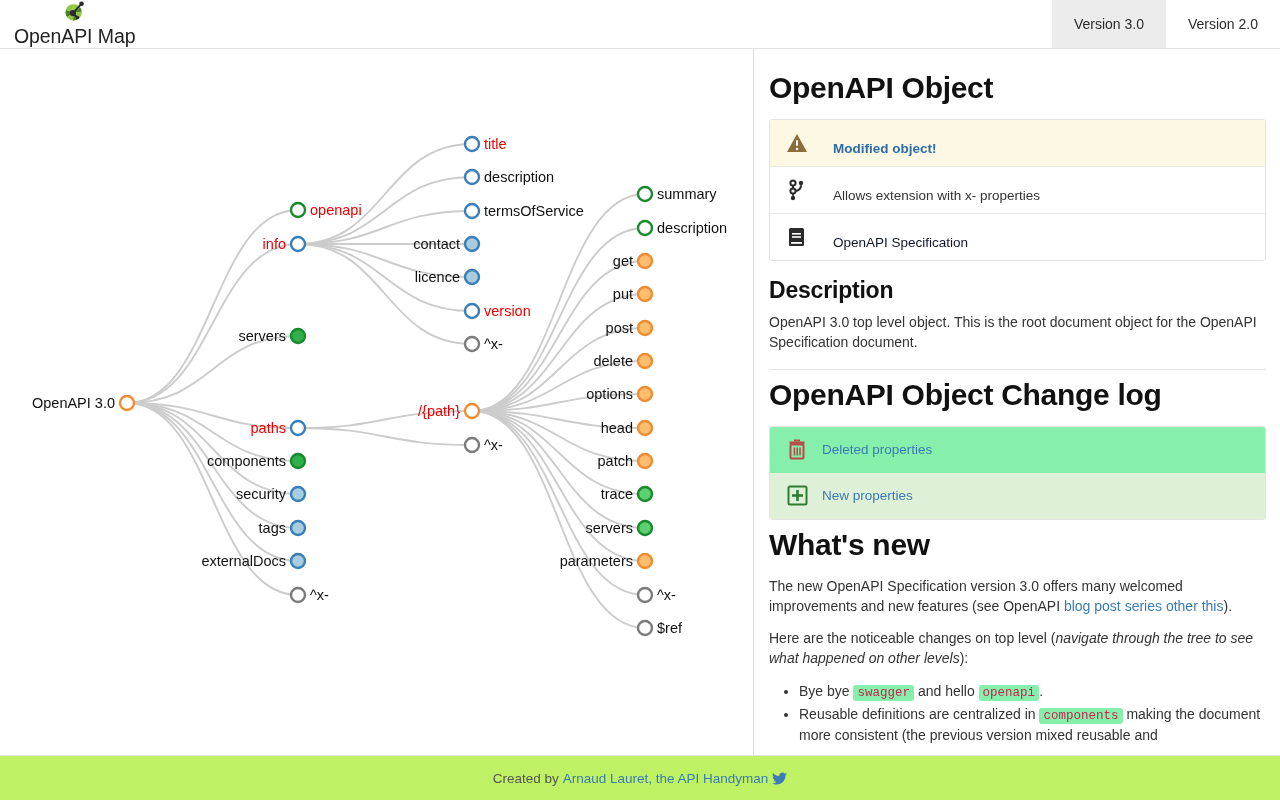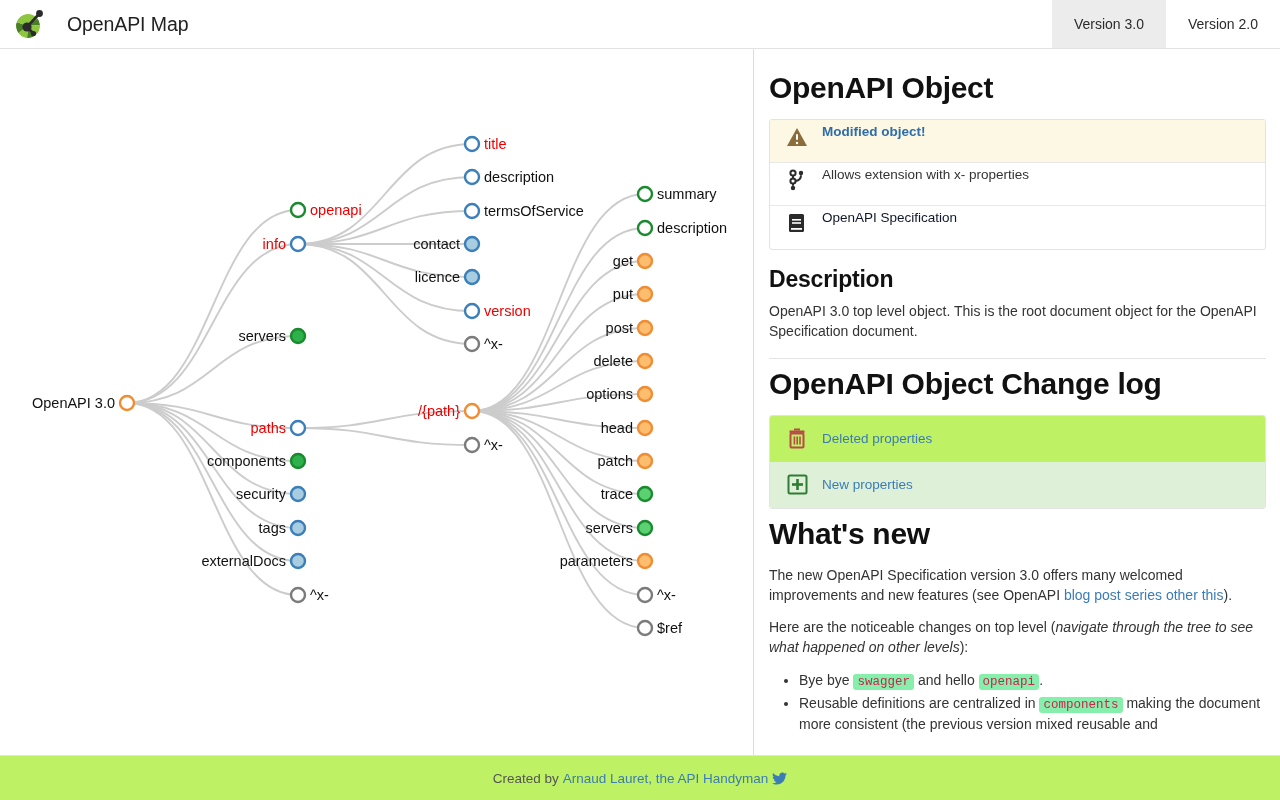--- a/index.html
+++ b/index.html
@@ -15,21 +15,21 @@
   
   #header {
     position: absolute; top: 0; left: 0;
     width: 1280px; height: 49px;
     background: #ffffff;
     border-bottom: 1px solid #e2e2e2;
     display: flex; align-items: stretch;
   }
   #brand {
     display: flex; align-items: center;
-    padding-left: 14px; gap: 21px;
+    padding-left: 14px; gap: 3px; flex-direction: column;
   }
   #brand-logo { width: 32px; height: 32px; display: block; }
   #brand-title {
     font-size: 19.5px; color: #222; letter-spacing: -0.1px;
   }
   #header-tabs {
     margin-left: auto; display: flex; align-items: flex-start;
   }
   .header-tab {
     display: flex; align-items: center; justify-content: center;
@@ -79,23 +79,23 @@
     font-size: 23px; font-weight: bold; color: #111;
     margin: 16px 0 8px 0; letter-spacing: -0.2px;
   }
 
   .info-box {
     border: 1px solid #e3e3e3;
     border-radius: 3px;
     overflow: hidden;
   }
   .info-row {
-    display: flex; align-items: flex-start;
-    gap: 12px;
-    padding: 4px 14px;
+    display: flex; align-items: flex-end;
+    gap: 23px;
+    padding: 10px 14px;
     min-height: 43px;
     border-bottom: 1px solid #e8e8e8;
     font-size: 13.5px;
   }
   .info-row:last-child { border-bottom: none; }
   .info-row.warn { background: #fcf8e3; }
   .info-row .txt { color: #333; }
   .info-row .txt.link { color: #0f172a; }
   .info-row .txt.bold-link { color: #2f6ca8; font-weight: bold; }
 
@@ -121,21 +121,21 @@
     border: 1px solid #e3e3e3;
     border-radius: 3px;
     overflow: hidden;
     margin-top: 6px;
   }
   .cl-row {
     display: flex; align-items: center; gap: 12px;
     padding: 10px 14px; min-height: 46px;
     font-size: 13.5px;
   }
-  .cl-row.deleted { background: #bef264; }
+  .cl-row.deleted { background: #86efac; }
   .cl-row.added { background: #dff0d8; }
   .cl-row .txt { color: #3b7cb5; }
 
   ul.whatsnew {
     margin: 4px 0 0 0; padding-left: 30px;
     font-size: 14px; line-height: 1.45; color: #333;
   }
   ul.whatsnew li { margin-bottom: 2px; }
   code.inline {
     font-family: "Liberation Mono", monospace;

